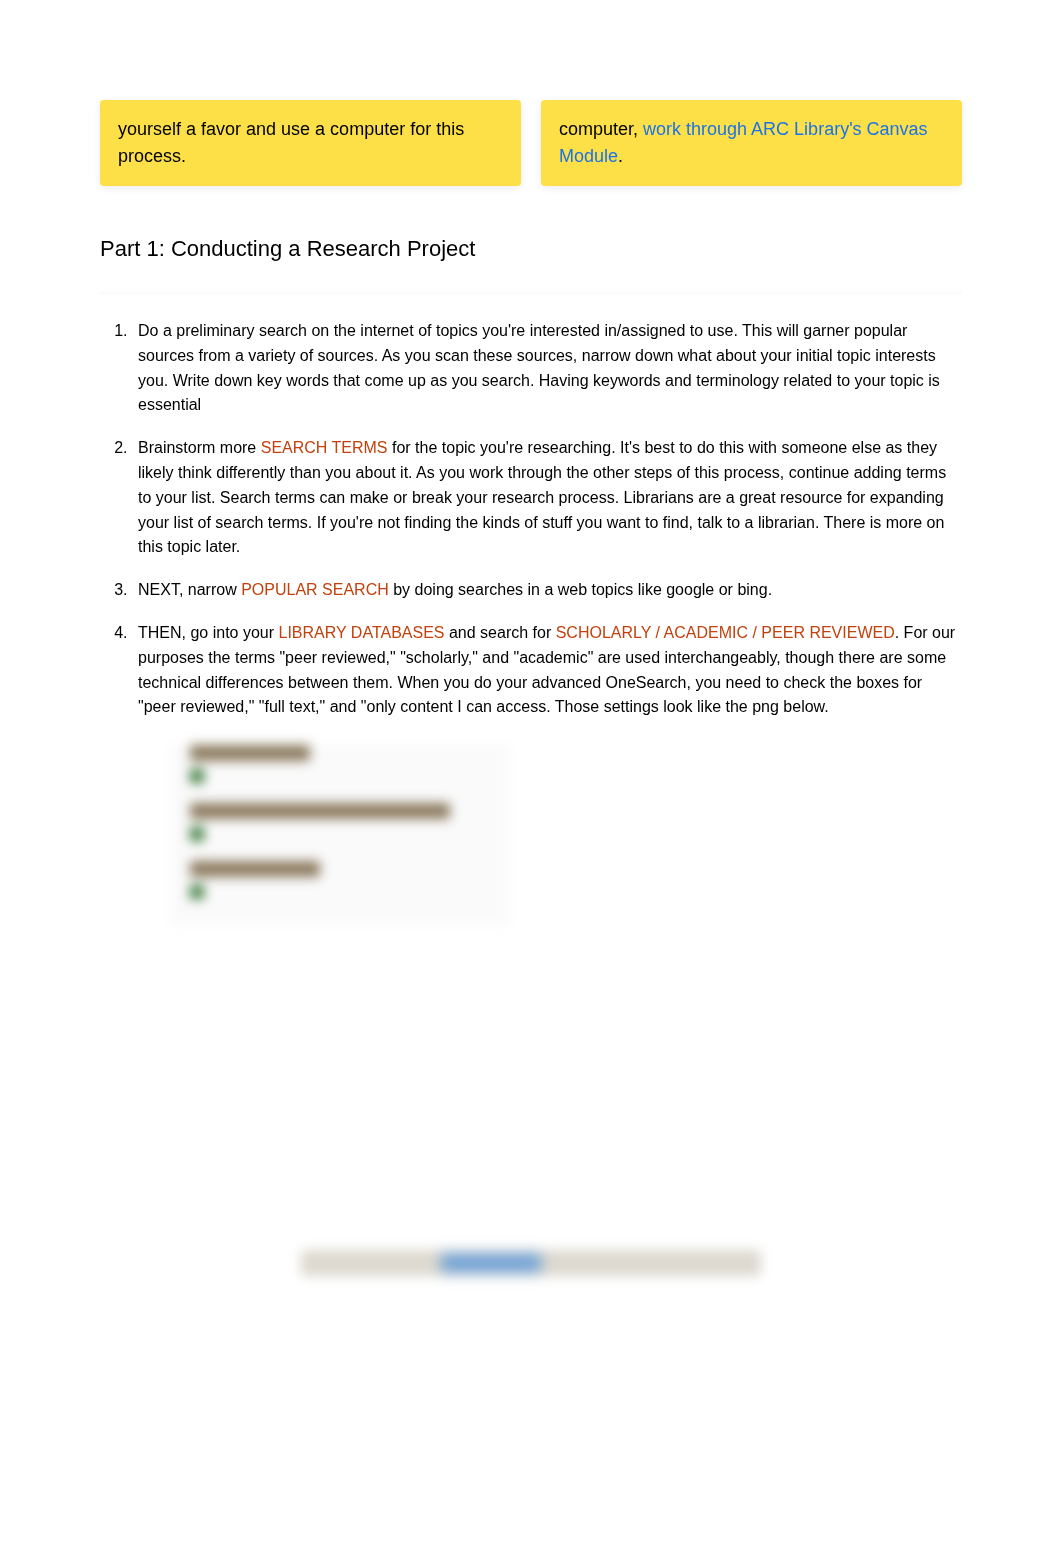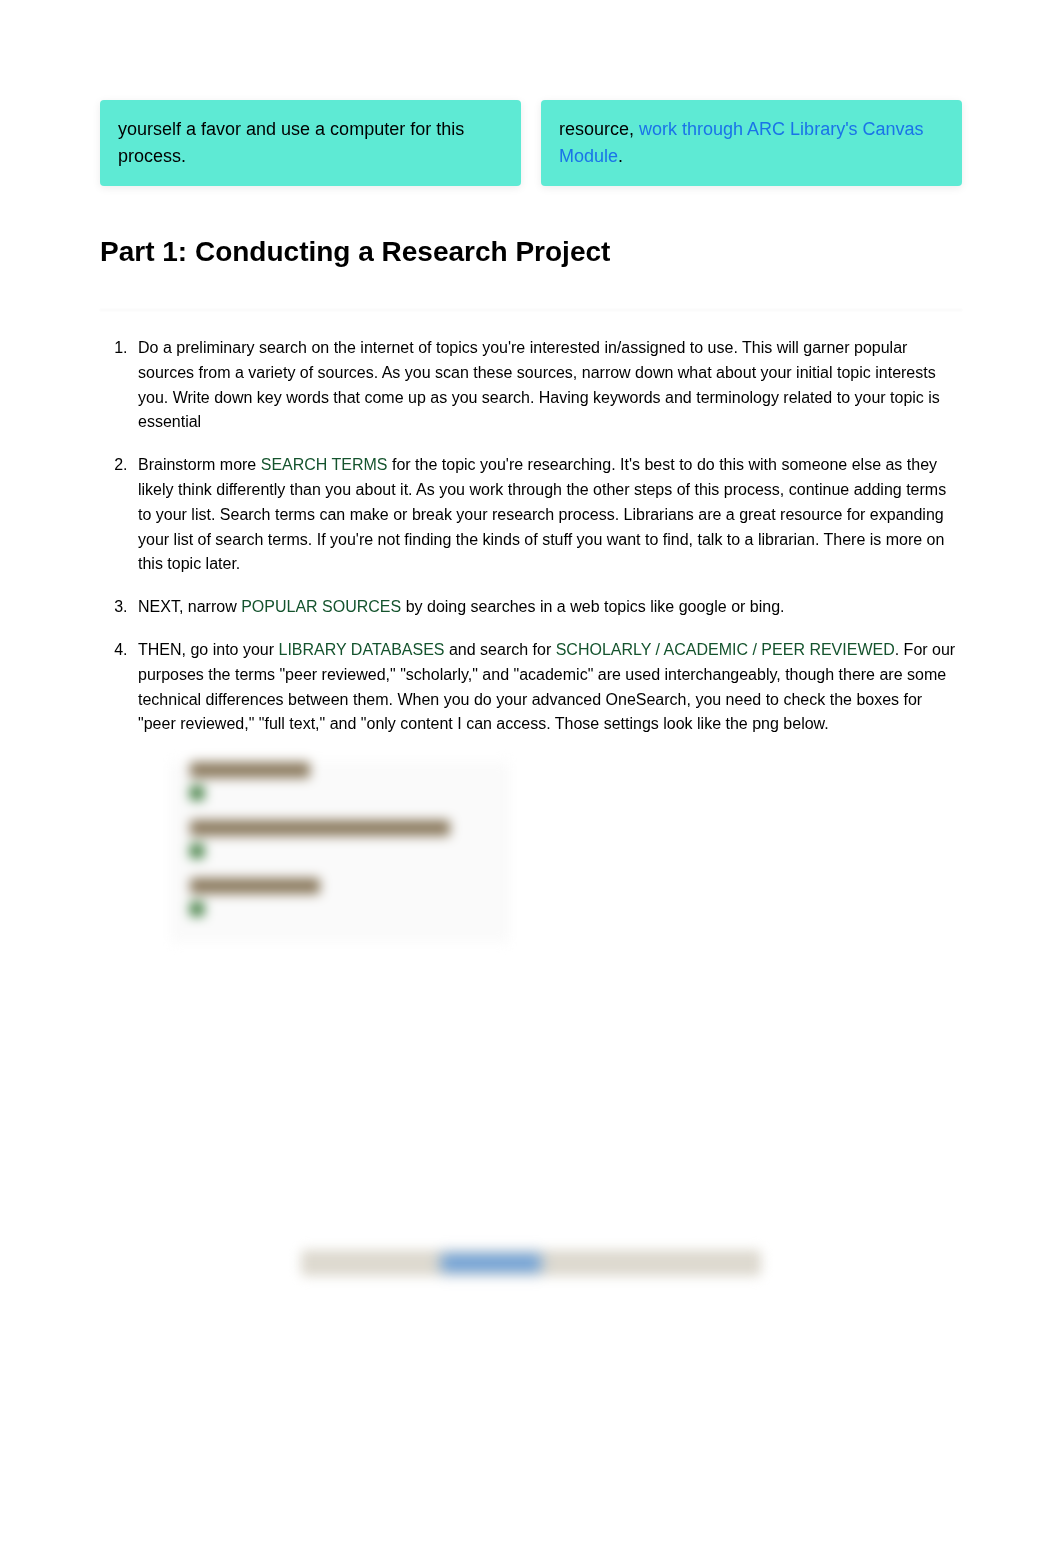--- a/index.html
+++ b/index.html
@@ -16,53 +16,53 @@
       color: #000000;
       position: relative;
     }
     .top-boxes {
       display: flex;
       gap: 20px;
       margin-bottom: 50px;
     }
     .box {
       flex: 1;
-      background: #5eead4;
+      background: #fde047;
       padding: 16px 18px;
       box-shadow: 0 2px 8px rgba(0,0,0,0.08);
       border-radius: 4px;
       font-size: 18px;
       line-height: 1.5;
     }
     .link {
       color: #1a73e8;
     }
     h2 {
-      font-size: 28px;
-      font-weight: bold;
-      margin-bottom: 41px;
+      font-size: 22px;
+      font-weight: normal;
+      margin-bottom: 30px;
     }
     .separator {
       height: 2px;
       background: #f8f8f8;
       margin-bottom: 25px;
       filter: blur(1px);
     }
     ol {
       list-style: decimal;
       padding-left: 32px;
     }
     ol li {
       font-size: 16px;
       line-height: 1.55;
       margin-bottom: 18px;
       padding-left: 6px;
     }
     .blue-text {
-      color: #14532d;
+      color: #c2410c;
     }
     .blur-box {
       margin-top: 25px;
       margin-left: 70px;
       width: 340px;
       height: 180px;
       background: #fafafa;
       position: relative;
       filter: blur(6px);
     }
@@ -101,37 +101,37 @@
     }
   </style>
 </head>
 <body>
 
 <div class="top-boxes">
   <div class="box">
     <span>yourself a favor and use a computer for this process.</span>
   </div>
   <div class="box">
-    <span>resource, </span><span class="link">work through ARC Library's Canvas Module</span><span>.</span>
+    <span>computer, </span><span class="link">work through ARC Library's Canvas Module</span><span>.</span>
   </div>
 </div>
 
 <h2>Part 1: Conducting a Research Project</h2>
 
 <div class="separator"></div>
 
 <ol>
   <li>
     <span>Do a preliminary search on the internet of topics you're interested in/assigned to use. This will garner popular sources from a variety of sources. As you scan these sources, narrow down what about your initial topic interests you. Write down key words that come up as you search. Having keywords and terminology related to your topic is essential</span>
   </li>
   <li>
     <span>Brainstorm more </span><span class="blue-text">SEARCH TERMS</span><span> for the topic you're researching. It's best to do this with someone else as they likely think differently than you about it. As you work through the other steps of this process, continue adding terms to your list. Search terms can make or break your research process. Librarians are a great resource for expanding your list of search terms. If you're not finding the kinds of stuff you want to find, talk to a librarian. There is more on this topic later.</span>
   </li>
   <li>
-    <span>NEXT, narrow </span><span class="blue-text">POPULAR SOURCES</span><span> by doing searches in a web topics like google or bing.</span>
+    <span>NEXT, narrow </span><span class="blue-text">POPULAR SEARCH</span><span> by doing searches in a web topics like google or bing.</span>
   </li>
   <li>
     <span>THEN, go into your </span><span class="blue-text">LIBRARY DATABASES</span><span> and search for </span><span class="blue-text">SCHOLARLY / ACADEMIC / PEER REVIEWED</span><span>. For our purposes the terms "peer reviewed," "scholarly," and "academic" are used interchangeably, though there are some technical differences between them. When you do your advanced OneSearch, you need to check the boxes for "peer reviewed," "full text," and "only content I can access. Those settings look like the png below.</span>
   </li>
 </ol>
 
 <div class="blur-box">
   <div class="blur-line" style="width:120px;"></div>
   <div class="blur-check"></div>
   <div class="blur-line" style="width:260px;"></div>

